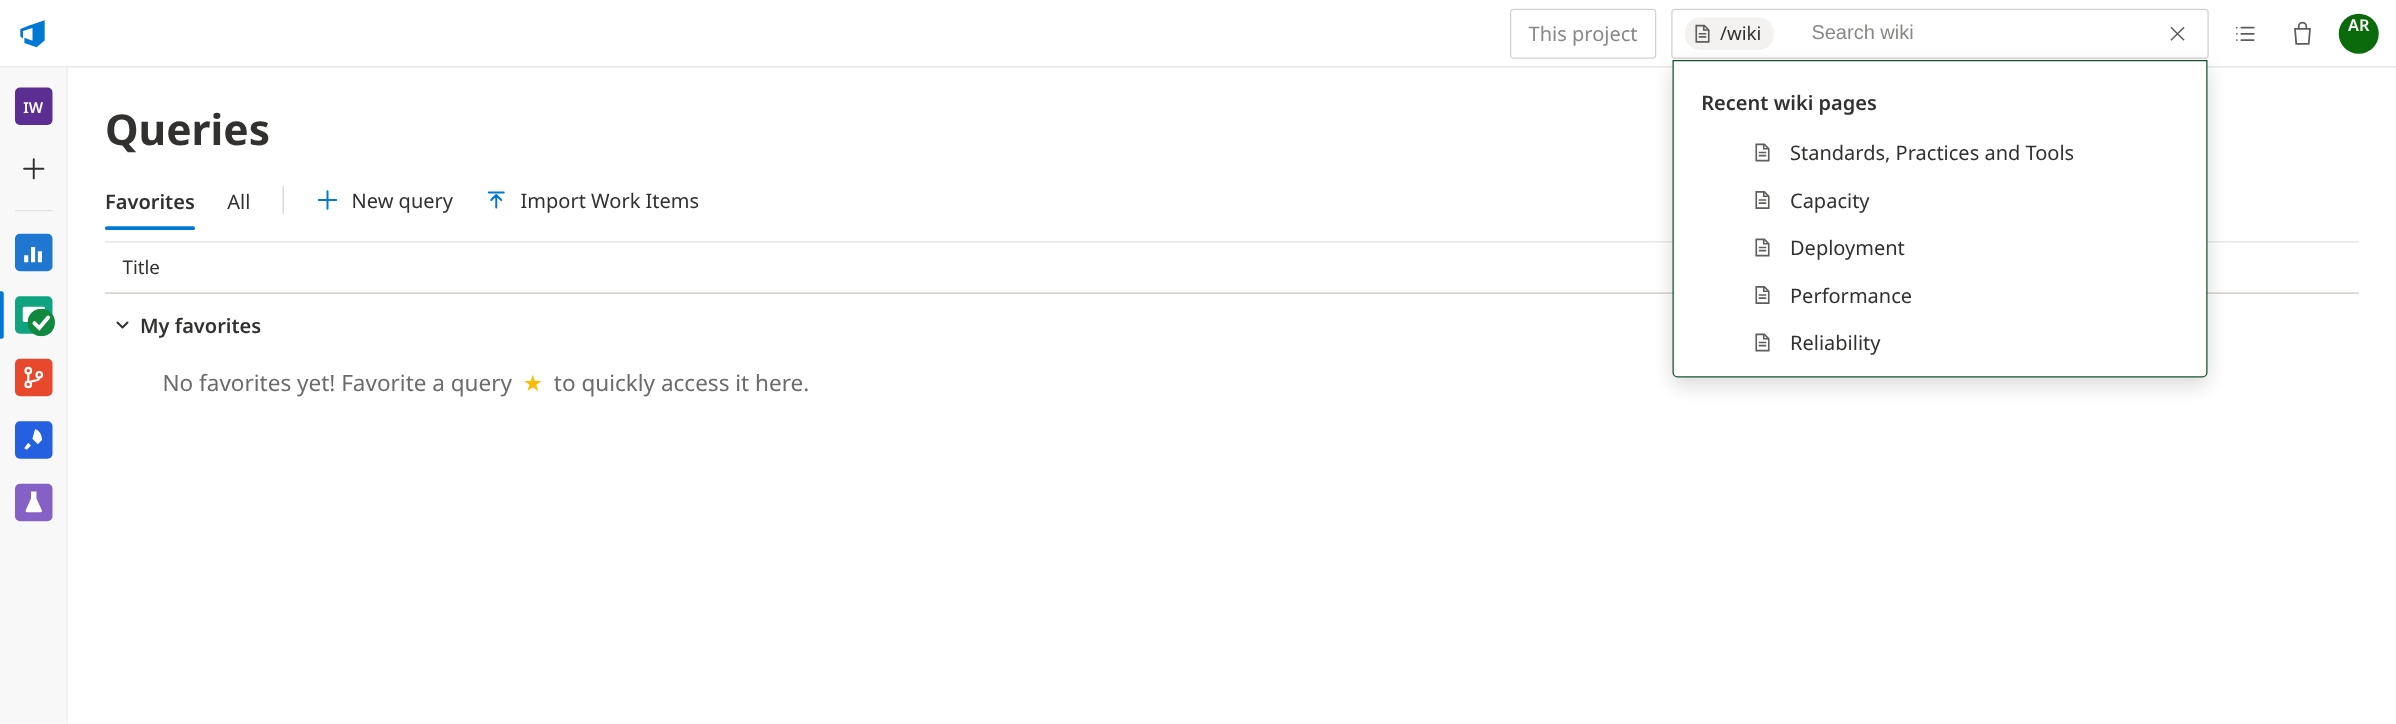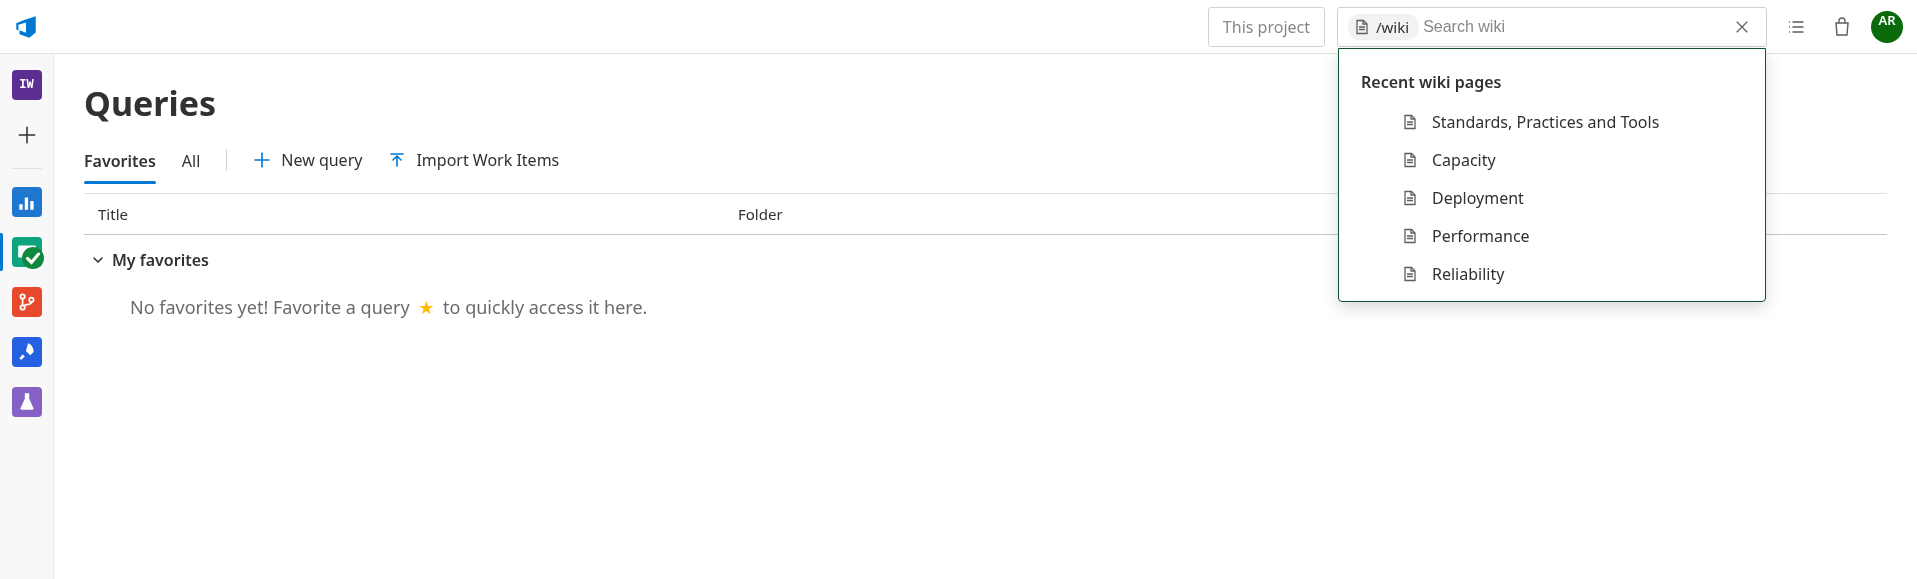--- a/index.html
+++ b/index.html
@@ -10,21 +10,21 @@
   }
   * { box-sizing:border-box; }
   html,body { margin:0; padding:0; height:100%; font-family:"Segoe UI",system-ui,Arial,sans-serif; color:var(--text); }
   body { width:1917px; height:579px; overflow:hidden; background:#fff; }
 
   
   .topbar { height:54px; display:flex; align-items:center; border-bottom:1px solid var(--border); padding:0 14px 0 12px; gap:12px; }
   .logo { width:28px; height:28px; display:flex; align-items:center; justify-content:center; color:var(--blue); }
   .topbar-spacer { flex:1; }
   .scope-chip { height:40px; border:1px solid #d1d1d1; border-radius:3px; display:flex; align-items:center; padding:0 14px; color:#8a8886; font-size:16px; }
-  .search-wrap { position:relative; height:40px; width:430px; border:1px solid #d1d1d1; border-radius:3px; display:flex; align-items:center; padding:0 10px; gap:2px; }
+  .search-wrap { position:relative; height:40px; width:430px; border:1px solid #d1d1d1; border-radius:3px; display:flex; align-items:center; padding:0 10px; gap:28px; }
   .search-filter { display:flex; align-items:center; background:#f3f2f1; border-radius:12px; padding:3px 10px 3px 6px; gap:6px; font-size:15px; color:#323130; }
   .search-filter svg { width:16px; height:16px; }
   .search-input { flex:1; border:none; outline:none; font-size:16px; color:var(--text); height:100%; background:transparent; }
   .search-input::placeholder { color:#8a8886; }
   .search-clear { width:28px; height:28px; display:flex; align-items:center; justify-content:center; color:#605e5c; cursor:pointer; }
   .icon-btn { width:34px; height:34px; display:flex; align-items:center; justify-content:center; color:#605e5c; cursor:pointer; border-radius:4px; }
   .icon-btn svg { width:20px; height:20px; }
   .avatar { width:32px; height:32px; border-radius:50%; background:#0b6a0b; color:#fff; display:flex; align-items:flex-start; justify-content:center; font-size:13px; font-weight:600; }
 
   
@@ -32,21 +32,21 @@
   .dropdown-title { padding:6px 22px 10px; font-weight:600; font-size:16px; }
   .dropdown-item { display:flex; align-items:center; gap:14px; padding:8px 22px; font-size:16px; color:var(--text); cursor:pointer;margin-left:41px; }
   .dropdown-item svg { width:16px; height:16px; flex-shrink:0; color:#605e5c; }
 
   
   .layout { display:flex; height:calc(100% - 54px); }
   .rail { width:54px; background:#f8f8f8; border-right:1px solid #eaeaea; display:flex; flex-direction:column; align-items:center; padding-top:14px; gap:16px; position:relative; }
   .rail-btn { width:34px; height:34px; border-radius:4px; display:flex; align-items:center; justify-content:center; cursor:pointer; position:relative; color:#605e5c; }
   .rail-btn.selected::before { content:""; position:absolute; left:-10px; top:-2px; bottom:-2px; width:3px; background:var(--blue); border-radius:0 2px 2px 0; }
   .rail-tile { width:30px; height:30px; border-radius:4px; display:flex; align-items:center; justify-content:center; }
-  .tile-iw { background:#5c2e91; color:#fff; font-size:12px; font-weight:600;font-family:Liberation Mono, monospace; }
+  .tile-iw { background:#5c2e91; color:#fff; font-size:12px; font-weight:600; }
   .rail-sep { width:30px; height:1px; background:#e1e1e1; }
   .rail-btn svg { width:22px; height:22px; }
 
   
   .main { flex:1; padding:26px 30px 0 30px; }
   .page-title { font-size:34px; font-weight:700; margin:0 0 18px 0; }
   .toolbar { display:flex; align-items:center; gap:26px; font-size:16px; border-bottom:1px solid transparent; }
   .tab { padding:6px 0 12px 0; cursor:pointer; position:relative; }
   .tab.active { font-weight:600; }
   .tab.active::after { content:""; position:absolute; left:0; right:0; bottom:0; height:3px; background:var(--blue); border-radius:2px; }
@@ -225,21 +225,20 @@
       <div class="tool">
         <svg viewBox="0 0 18 18" stroke="currentColor" stroke-width="1.6" fill="none">
             <path d="M9 15V5M5 9l4-4 4 4M3 3h12" stroke-linecap="round" stroke-linejoin="round"></path>
           </svg>
         <span>Import Work Items</span>
       </div>
     </div>
 
     <div class="grid-head">
       <div class="col col-title">Title</div>
-      <div class="col col-folder">Folder</div>
     </div>
 
     <div class="favs">
       <div class="fav-head">
         <svg viewBox="0 0 16 16" stroke="#323130" stroke-width="1.6" fill="none">
             <path d="M4 6l4 4 4-4" stroke-linecap="round" stroke-linejoin="round"></path>
           </svg>
         <span>My favorites</span>
       </div>
       <div class="empty">

